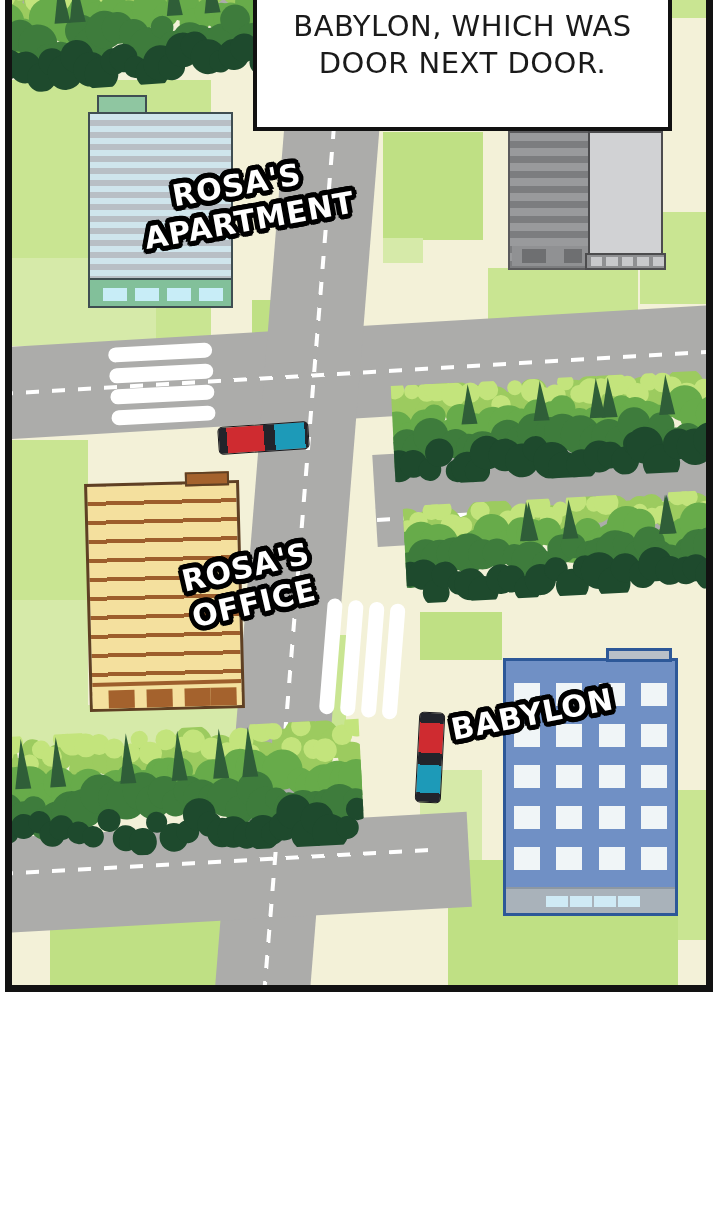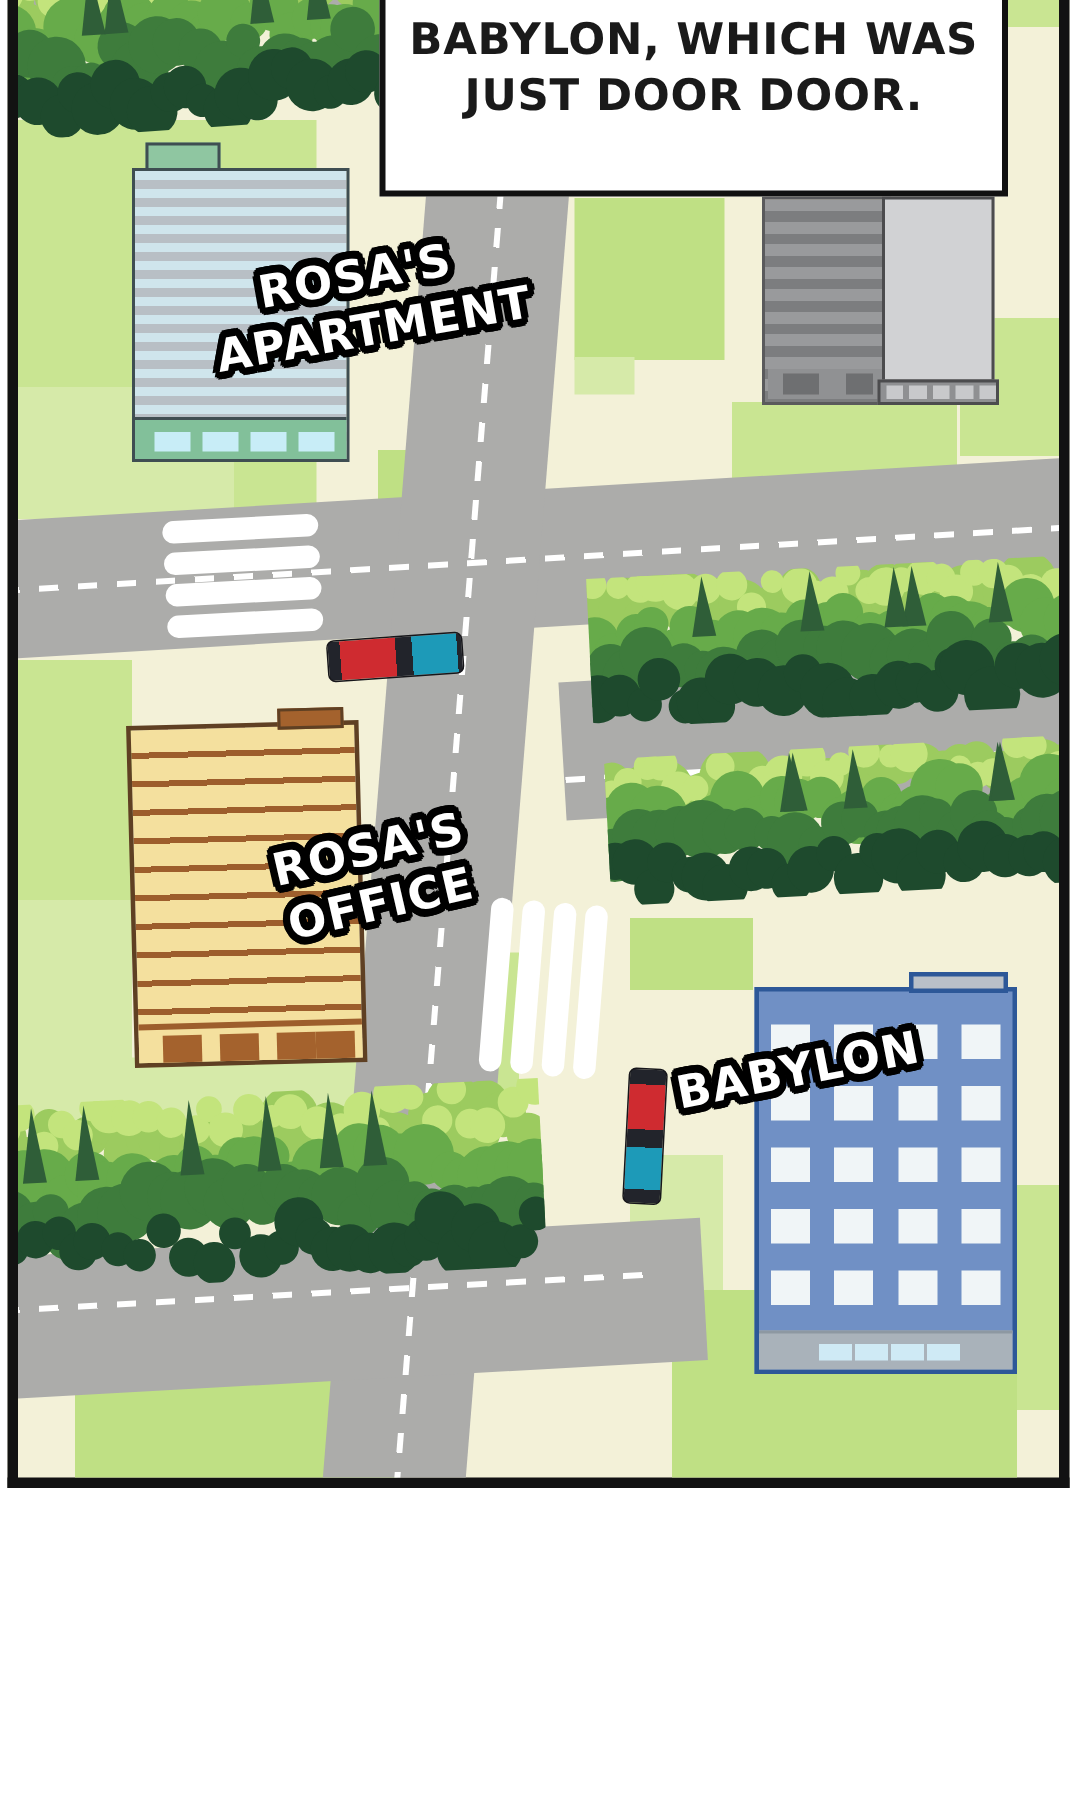--- a/index.html
+++ b/index.html
@@ -73,21 +73,21 @@
              text-align:center;letter-spacing:1px;white-space:nowrap;
              text-shadow:5px 0 0 #000,-5px 0 0 #000,0 5px 0 #000,0 -5px 0 #000,
                4px 3px 0 #000,4px -3px 0 #000,-4px 3px 0 #000,-4px -3px 0 #000,
                3px 4px 0 #000,-3px 4px 0 #000,3px -4px 0 #000,-3px -4px 0 #000,
                2px 5px 0 #000,-2px 5px 0 #000,2px -5px 0 #000,-2px -5px 0 #000;}
   .map-label span{position:static;display:block;}
 
   
   .bubble{left:241px;top:-12px;width:419px;height:143px;background:#ffffff;
           border:4px solid #111111;z-index:6;text-align:center;padding-top:16px;}
-  .bubble span{position:static;display:block;font-size:29px;line-height:37px;font-weight:bold;
+  .bubble span{position:static;display:block;font-size:29px;line-height:37px;font-weight:normal;
                color:#1a1a1a;letter-spacing:0.5px;}
 </style>
 </head>
 <body>
 
 <div class="page">
   <div class="panel">
 
     <div class="grass" style="left:-6px;top:80px;width:205px;height:265px;"></div>
     <div class="grass l" style="left:-6px;top:258px;width:150px;height:88px;"></div>
@@ -724,17 +724,17 @@
     <div class="map-label" style="left:158px;top:548px;width:160px;transform:rotate(-13deg);">
       <span>ROSA'S</span>
       <span>OFFICE</span>
     </div>
     <div class="map-label" style="left:438px;top:696px;width:160px;transform:rotate(-11deg);">
       <span>BABYLON</span>
     </div>
 
     <div class="bubble">
       <span>BABYLON, WHICH WAS</span>
-      <span>JUST DOOR DOOR.</span>
+      <span>DOOR NEXT DOOR.</span>
     </div>
 
   </div>
 </div>
 
 </body></html>

